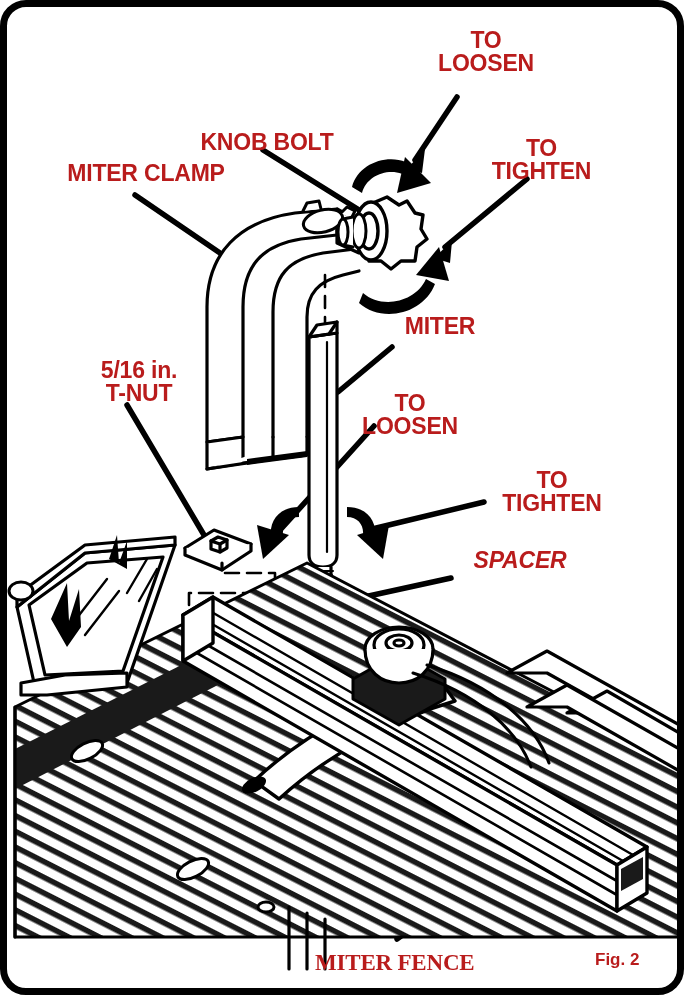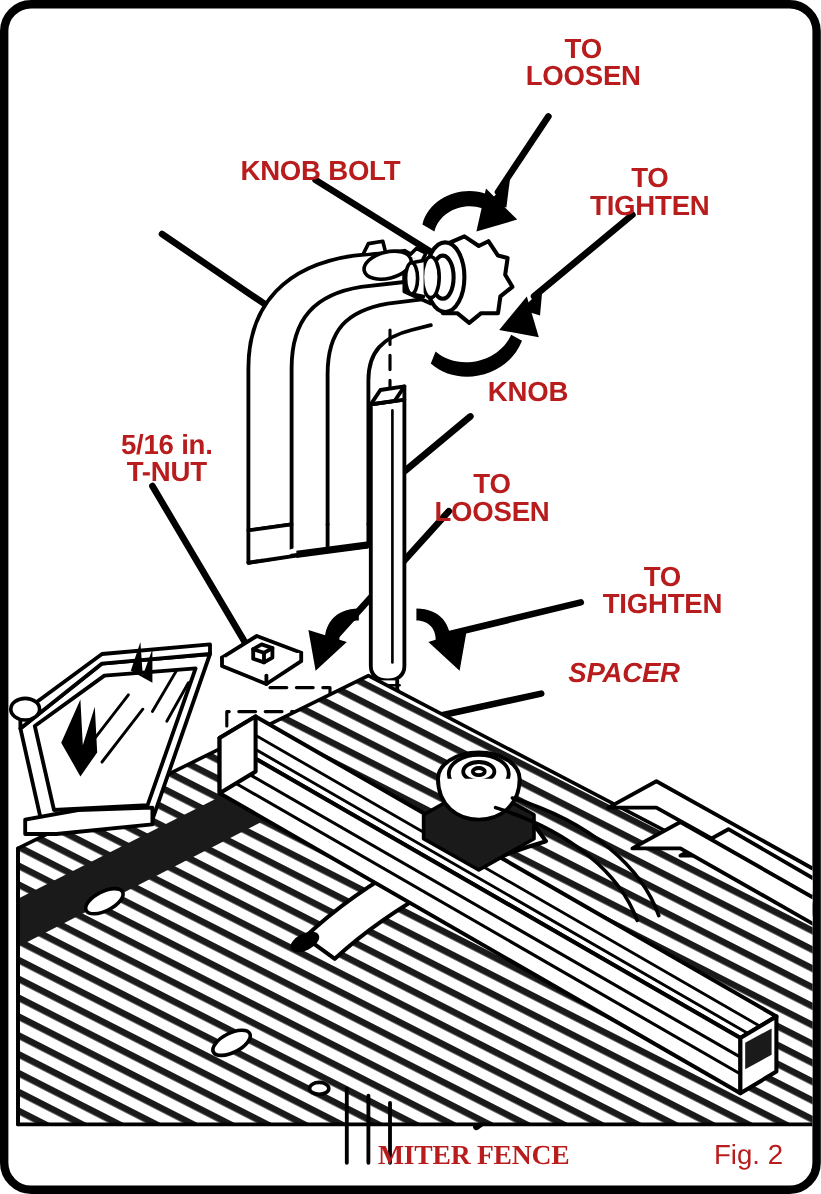--- a/index.html
+++ b/index.html
@@ -21,21 +21,21 @@
     position:absolute;
     font-weight:bold;
     color:#b91c1c;
     line-height:1.02;
     letter-spacing:-0.2px;
     white-space:pre;
     text-align:center;
     font-family:"Liberation Sans","DejaVu Sans",sans-serif;
   }
   .lbl.big{font-size:23px;}
-  .lbl.fig{font-size:23px;font-weight:normal;letter-spacing:0px;}
+  .lbl.fig{font-size:17px;font-weight:bold;letter-spacing:0px;}
 
   
   #lbl-to-loosen-top{left:404px;top:22px;width:150px;}
   #lbl-to-tighten-top{left:452px;top:130px;width:165px;}
   #lbl-knob-bolt{left:170px;top:124px;width:180px;}
   #lbl-miter-clamp{left:44px;top:155px;width:190px;}
   #lbl-tnut{left:62px;top:352px;width:140px;}
   #lbl-post{left:388px;top:308px;width:90px;}
   #lbl-to-loosen-mid{left:348px;top:385px;width:110px;}
   #lbl-to-tighten-mid{left:480px;top:462px;width:130px;}
@@ -313,25 +313,26 @@
   </svg>
 
   <div class="lbl big" id="lbl-to-loosen-top">TO
 LOOSEN</div>
 
   <div class="lbl big" id="lbl-to-tighten-top">TO
 TIGHTEN</div>
 
   <div class="lbl big" id="lbl-knob-bolt">KNOB BOLT</div>
 
+  <div class="lbl big" id="lbl-miter-clamp">MITER CLAMP</div>
 
   <div class="lbl big" id="lbl-tnut">5/16 in.
 T-NUT</div>
 
-  <div class="lbl big" id="lbl-post">KNOB</div>
+  <div class="lbl big" id="lbl-post">MITER</div>
 
   <div class="lbl big" id="lbl-to-loosen-mid">TO
 LOOSEN</div>
 
   <div class="lbl big" id="lbl-to-tighten-mid">TO
 TIGHTEN</div>
 
   <div class="lbl big" id="lbl-spacer">SPACER</div>
 
   <div class="lbl big" id="lbl-miter-fence">MITER FENCE</div>

